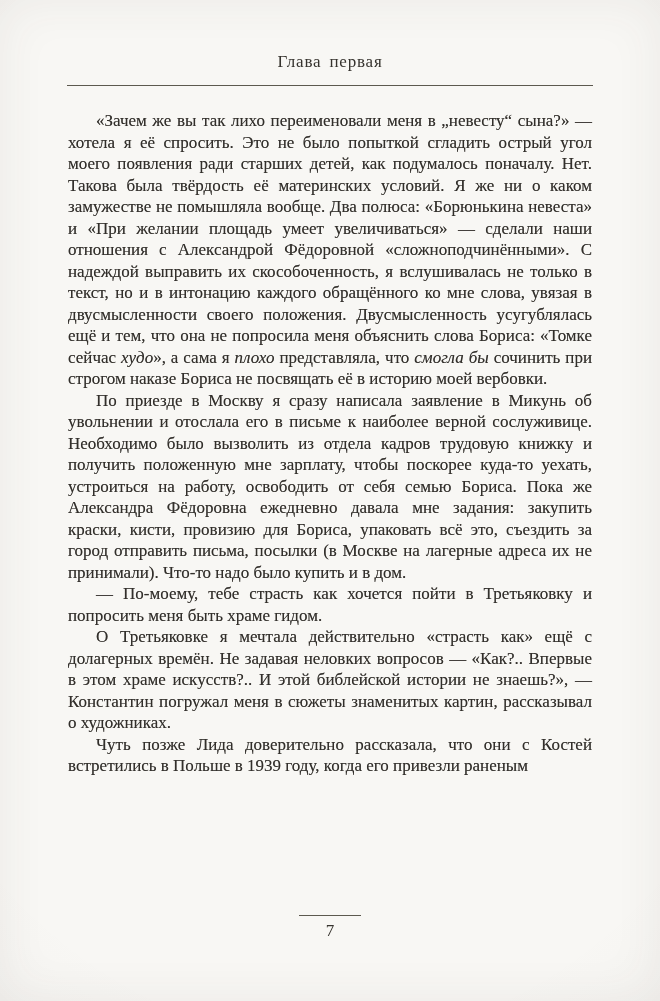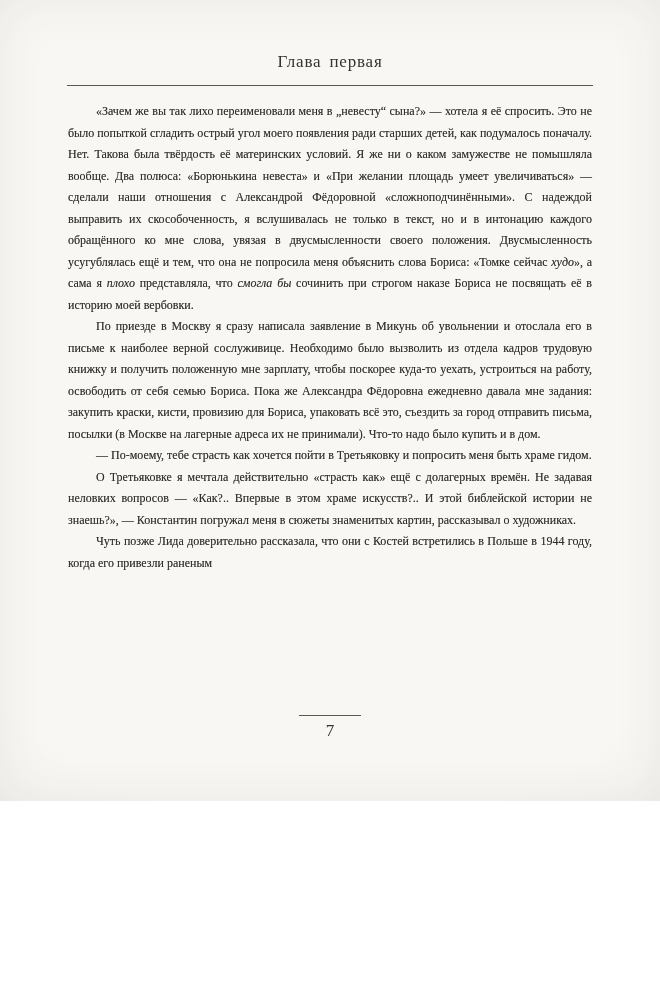--- a/index.html
+++ b/index.html
@@ -10,21 +10,21 @@
     overflow: hidden;
   }
 
   body {
     font-family: "Liberation Serif", "DejaVu Serif", serif;
   }
 
   .page {
     position: relative;
     width: 660px;
-    height: 801px;
+    height: 1001px;
     background:
       radial-gradient(130% 105% at 50% 45%, rgba(0,0,0,0) 55%, rgba(60,54,46,0.07) 100%),
       #f8f7f4;
     box-shadow: inset 0 0 50px rgba(70,60,50,0.07);
     color: #322f2b;
   }
 
   .page-header {
     padding-top: 52px;
     text-align: center;
@@ -38,22 +38,22 @@
     color: #36332e;
   }
 
   .header-rule {
     border: none;
     border-top: 1px solid #5d594f;
     margin: 13px 67px 0 67px;
   }
 
   .text-block {
-    margin: 15px 68px 0 68px;
-    font-size: 12px;
+    margin: 24px 68px 0 68px;
+    font-size: 17px;
     line-height: 21.5px;
     text-align: justify;
     hyphens: auto;
     -webkit-hyphens: auto;
     color: #322f2b;
     text-shadow: 0 0 0.4px rgba(50,47,43,0.5);
   }
 
   .text-block p.para {
     text-indent: 28px;
@@ -93,21 +93,21 @@
     <div class="chapter-title">Глава первая</div>
     <hr class="header-rule" style="border-top-color: rgb(93, 89, 79);">
   </header>
 
   <main class="text-block">
 
   <p class="para">«Зачем же вы так лихо переименовали меня в „невесту“ сына?» — хотела я её спросить. Это не было попыткой сгладить острый угол моего появления ради старших детей, как подумалось поначалу. Нет. Такова была твёрдость её материнских условий. Я же ни о каком замужестве не помышляла вообще. Два полюса: «Борюнькина невеста» и «При желании площадь умеет увеличиваться» — сделали наши отношения с Александрой Фёдоровной «сложноподчинёнными». С надеждой выправить их скособоченность, я вслушивалась не только в текст, но и в интонацию каждого обращённого ко мне слова, увязая в двусмысленности своего положения. Двусмысленность усугублялась ещё и тем, что она не попросила меня объяснить слова Бориса: «Томке сейчас <em>худо</em>», а сама я <em>плохо</em> представляла, что <em>смогла бы</em> сочинить при строгом наказе Бориса не посвящать её в историю моей вербовки.</p>
       <p class="para">По приезде в Москву я сразу написала заявление в Микунь об увольнении и отослала его в письме к наиболее верной сослуживице. Необходимо было вызволить из отдела кадров трудовую книжку и получить положенную мне зарплату, чтобы поскорее куда-то уехать, устроиться на работу, освободить от себя семью Бориса. Пока же Александра Фёдоровна ежедневно давала мне задания: закупить краски, кисти, провизию для Бориса, упаковать всё это, съездить за город отправить письма, посылки (в Москве на лагерные адреса их не принимали). Что-то надо было купить и в дом.</p>
       <p class="para">— По-моему, тебе страсть как хочется пойти в Третьяковку и попросить меня быть храме гидом.</p>
       <p class="para">О Третьяковке я мечтала действительно «страсть как» ещё с долагерных времён. Не задавая неловких вопросов — «Как?.. Впервые в этом храме искусств?.. И этой библейской истории не знаешь?», — Константин погружал меня в сюжеты знаменитых картин, рассказывал о художниках.</p>
-      <p class="para">Чуть позже Лида доверительно рассказала, что они с Костей встретились в Польше в 1944 году, когда его привезли раненым</p>
+      <p class="para">Чуть позже Лида доверительно рассказала, что они с Костей встретились в Польше в 1939 году, когда его привезли раненым</p>
     </main>
 
   <footer class="page-footer">
     <hr class="footer-rule" style="border-top-color: rgb(93, 89, 79);">
     <div class="page-number">7</div>
   </footer>
 
 </div>
 
 </body></html>

